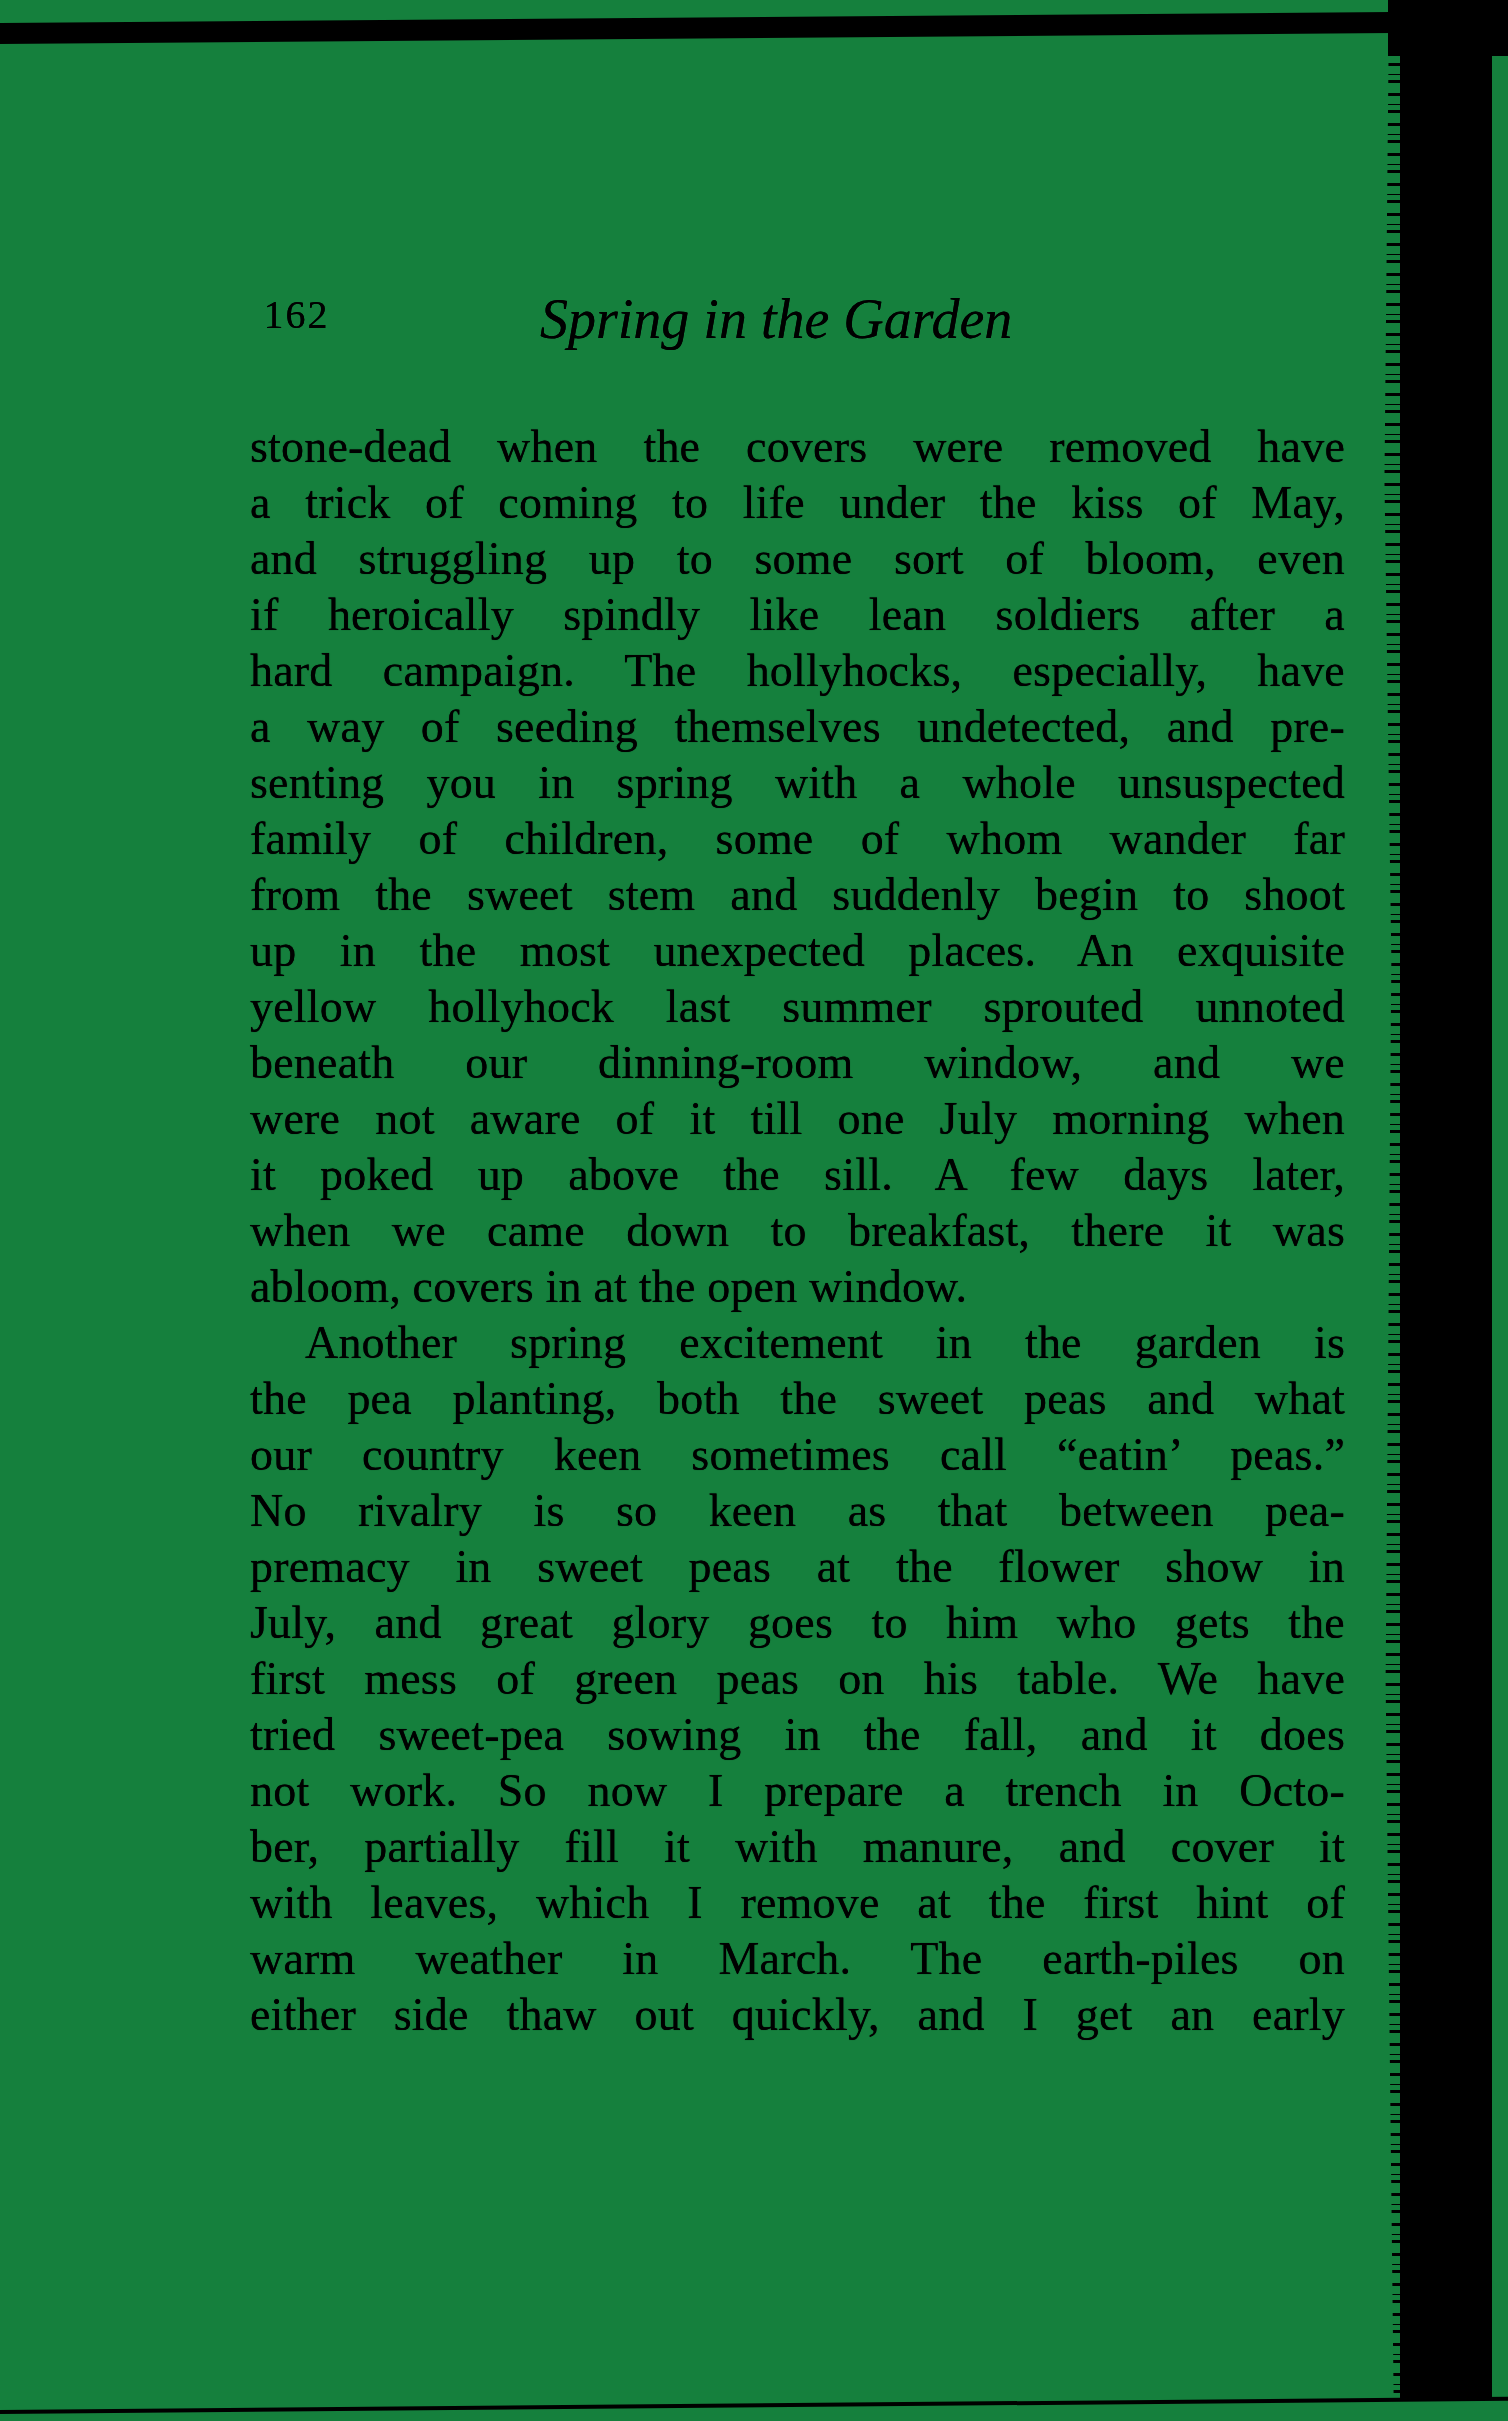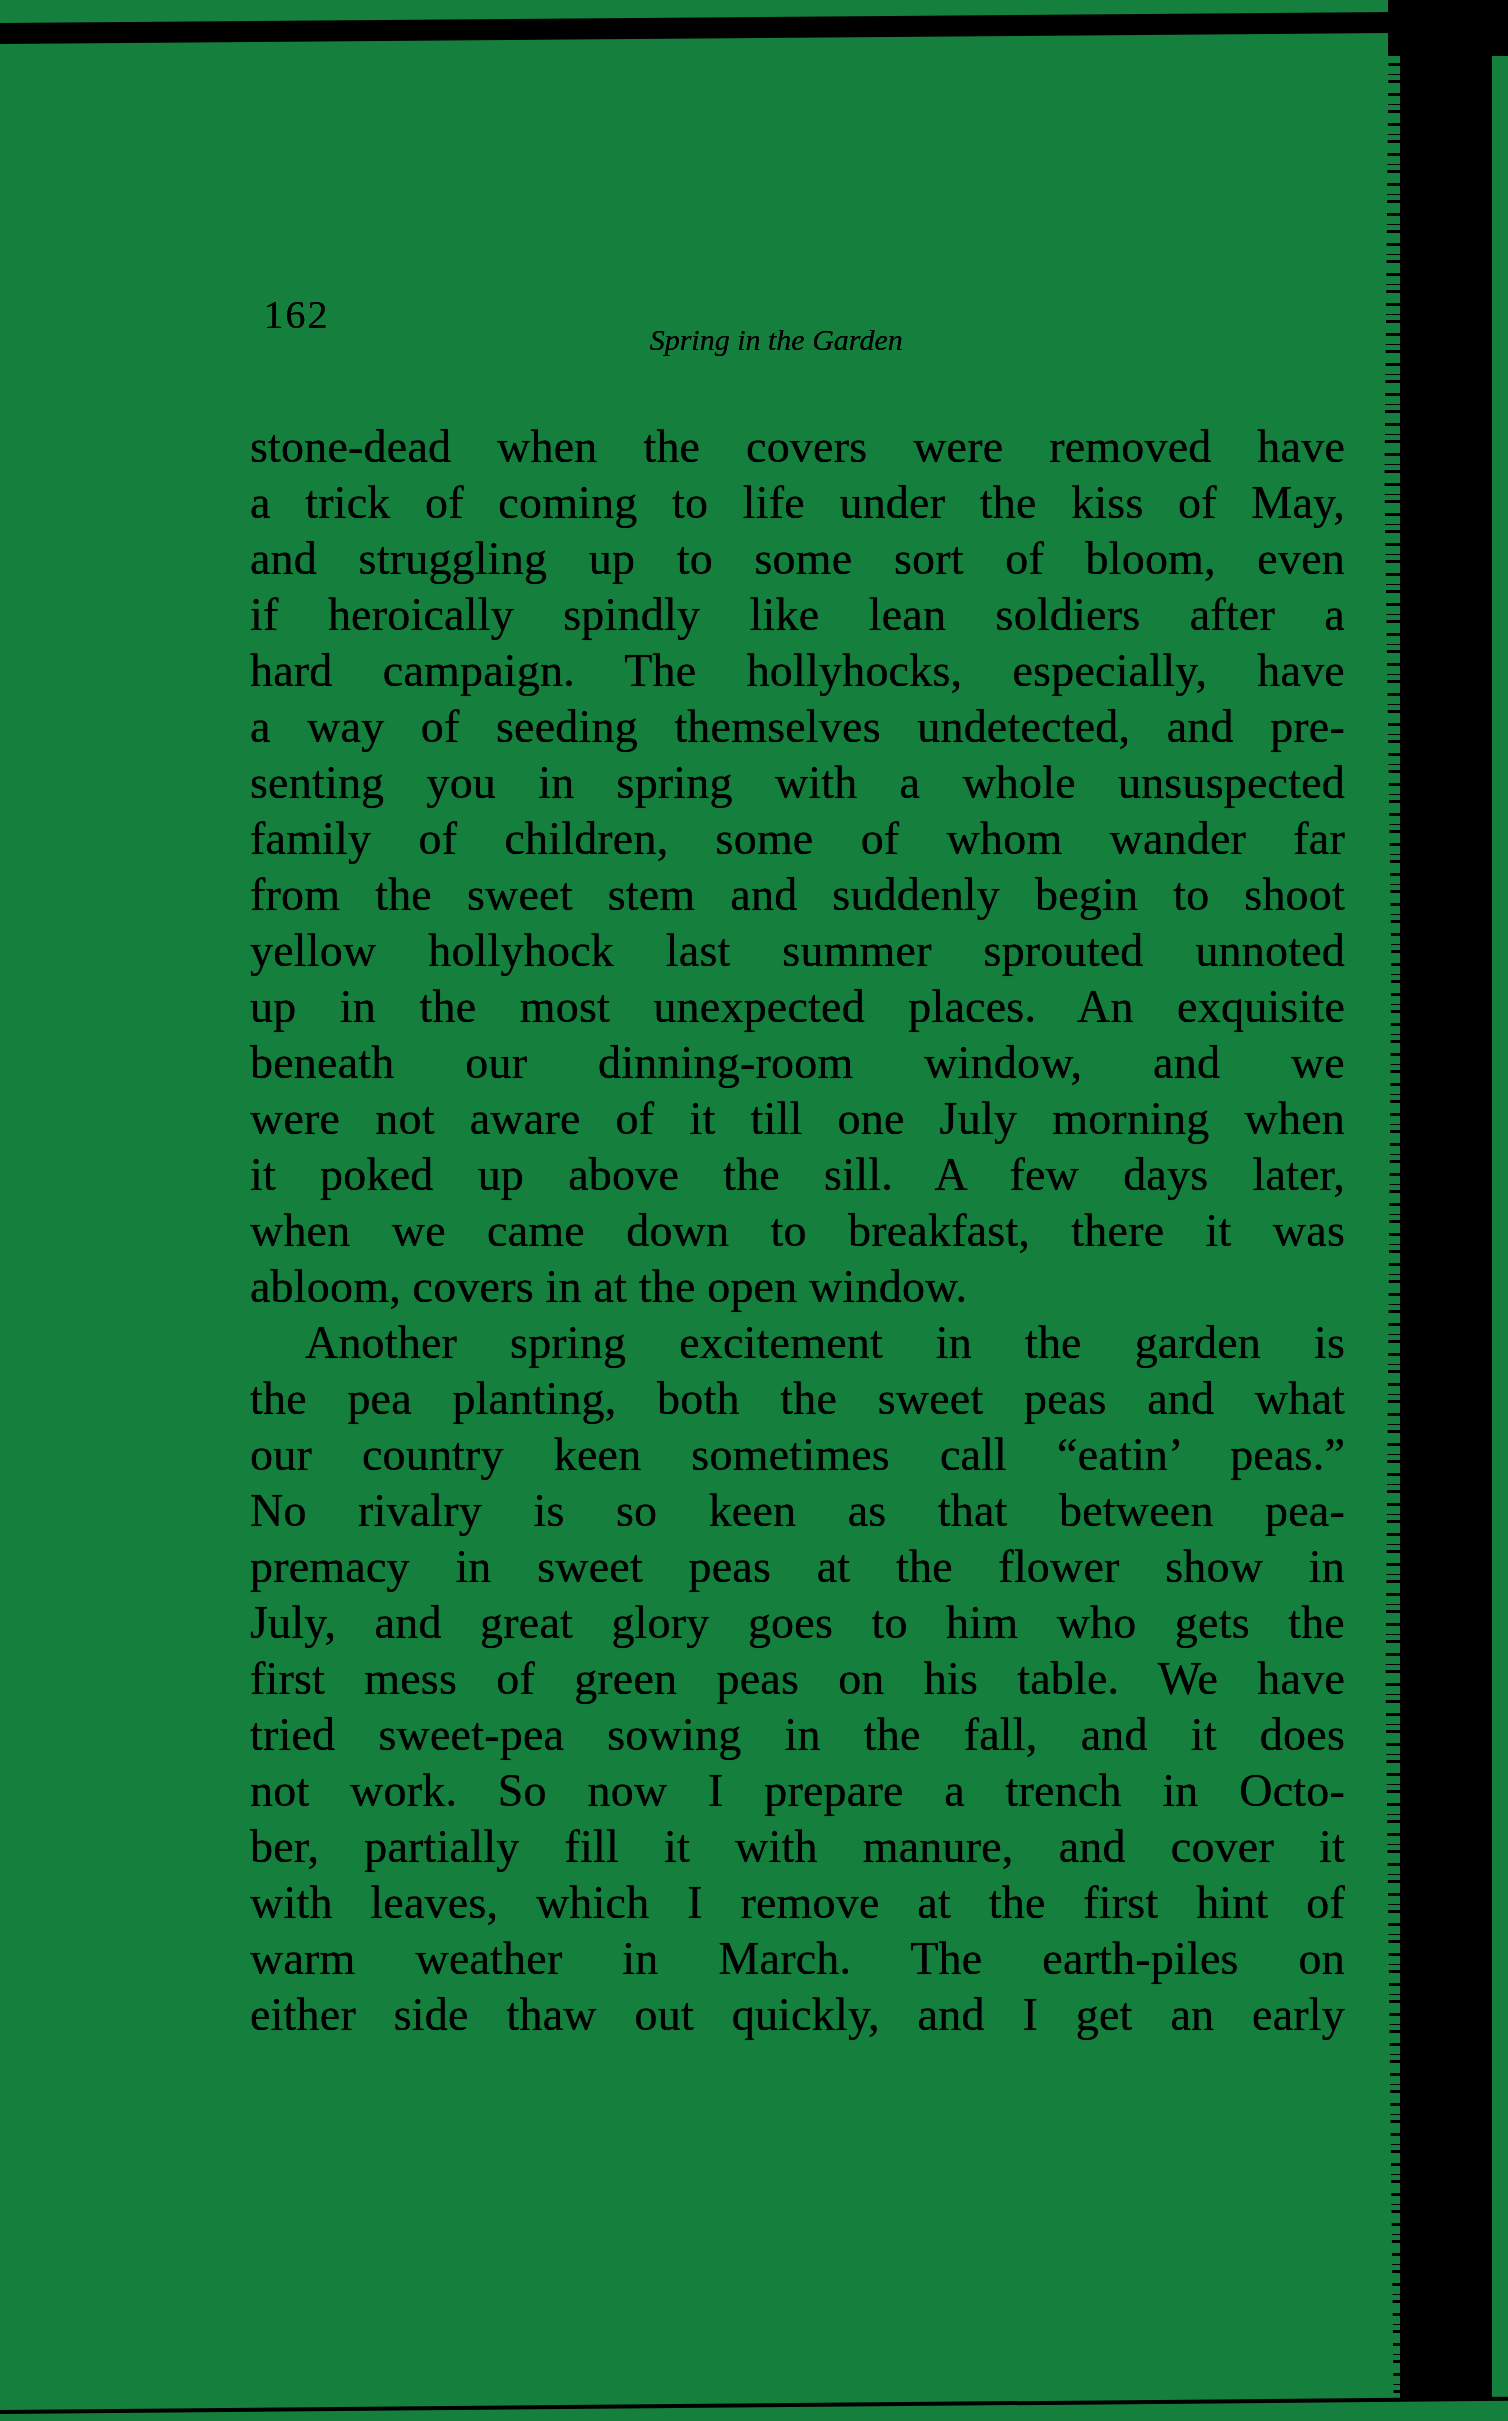--- a/index.html
+++ b/index.html
@@ -85,24 +85,23 @@
     font-size: 40px;
     letter-spacing: 1.9px;
     text-shadow: 0 0 0.6px #000;
   }
   .head-title {
     position: absolute;
     left: calc(50% - 21.3px);
     transform: translateX(-50%);
     top: -3.9px;
     font-style: italic;
-    font-size: 30px;
+    font-size: 56px;
     white-space: nowrap;
     text-shadow: 0 0 0.6px #000;
-    margin-top: 36px;
   }
 
   .body-text {
     position: absolute;
     left: 250px;
     top: 419px;
     width: 1095px;
     font-size: 46px;
     line-height: 56px;
     text-shadow: 0 0 0.7px #000;
@@ -141,22 +140,22 @@
   <div class="body-text">
     <div class="line">stone-dead when the covers were removed have</div>
     <div class="line">a trick of coming to life under the kiss of May,</div>
     <div class="line">and struggling up to some sort of bloom, even</div>
     <div class="line">if heroically spindly like lean soldiers after a</div>
     <div class="line">hard campaign. The hollyhocks, especially, have</div>
     <div class="line">a way of seeding themselves undetected, and pre-</div>
     <div class="line">senting you in spring with a whole unsuspected</div>
     <div class="line">family of children, some of whom wander far</div>
     <div class="line">from the sweet stem and suddenly begin to shoot</div>
+    <div class="line">up in the most unexpected places. An exquisite</div>
     <div class="line">yellow hollyhock last summer sprouted unnoted</div>
-    <div class="line">up in the most unexpected places. An exquisite</div>
     <div class="line">beneath our dinning-room window, and we</div>
     <div class="line">were not aware of it till one July morning when</div>
     <div class="line">it poked up above the sill. A few days later,</div>
     <div class="line">when we came down to breakfast, there it was</div>
     <div class="line para-end">abloom, covers in at the open window.</div>
     <div class="line para-indent">Another spring excitement in the garden is</div>
     <div class="line">the pea planting, both the sweet peas and what</div>
     <div class="line">our country keen sometimes call “eatin’ peas.”</div>
     <div class="line">No rivalry is so keen as that between pea-</div>
     <div class="line">premacy in sweet peas at the flower show in</div>

